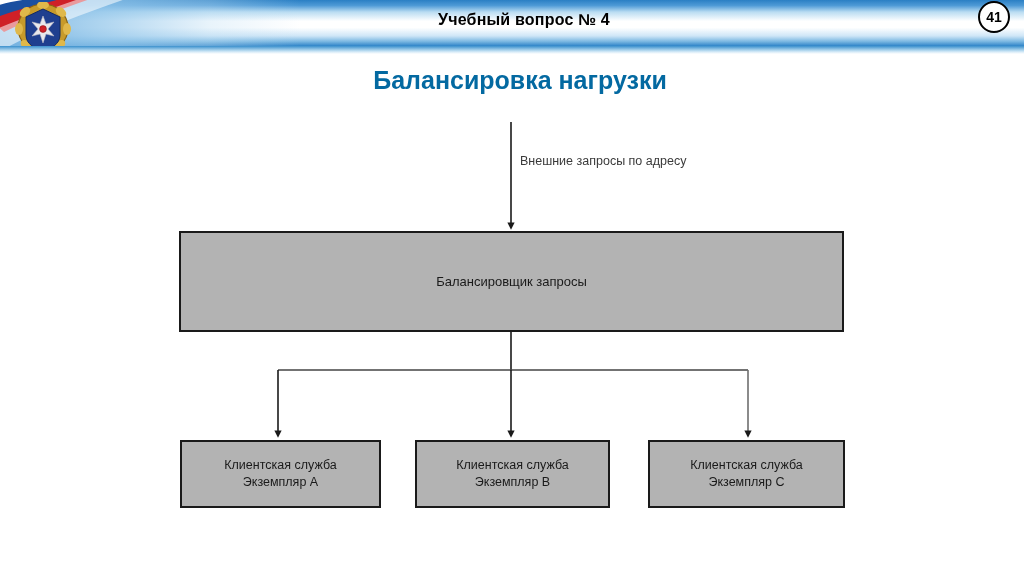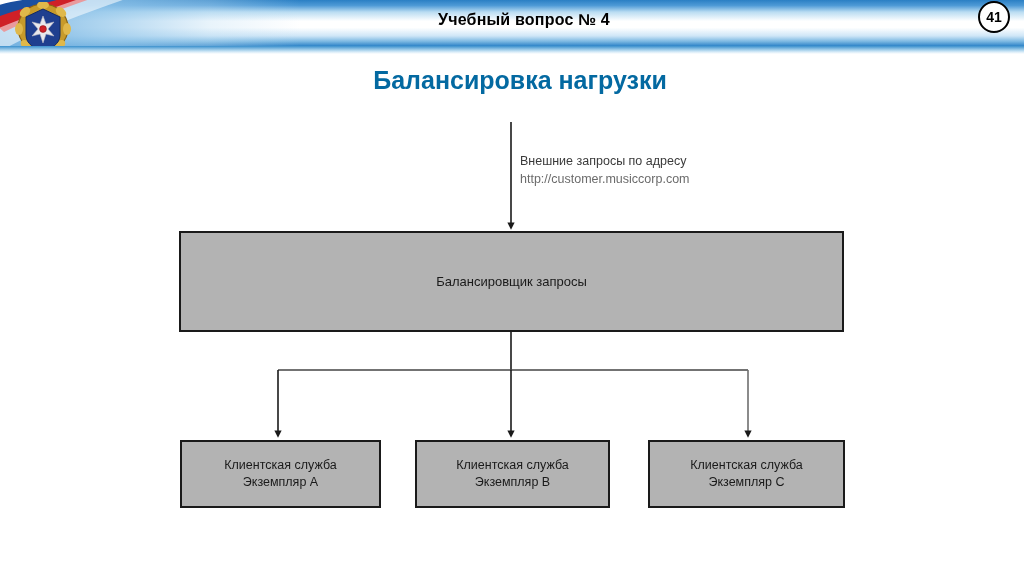--- a/index.html
+++ b/index.html
@@ -225,21 +225,20 @@
 
       <line x1="278" y1="260" x2="278" y2="324" stroke="#1a1a1a" stroke-width="1.6" marker-end="url(#arrowhead)"></line>
 
       <line x1="511" y1="260" x2="511" y2="324" stroke="#1a1a1a" stroke-width="1.6" marker-end="url(#arrowhead)"></line>
 
       <line x1="748" y1="260" x2="748" y2="324" stroke="#6e6e6e" stroke-width="1.6" marker-end="url(#arrowhead)"></line>
     </svg>
 
     <div id="external-request-label">
       <div>Внешние запросы по адресу</div>
-      <div class="url">http://customer.musiccorp.com</div>
     </div>
 
     <div id="lb-box" class="node-box">
       <span>Балансировщик запросы</span>
     </div>
 
     <div id="inst-a" class="node-box instance-box">
       <div>
         <div>Клиентская служба</div>
         <div>Экземпляр A</div>

